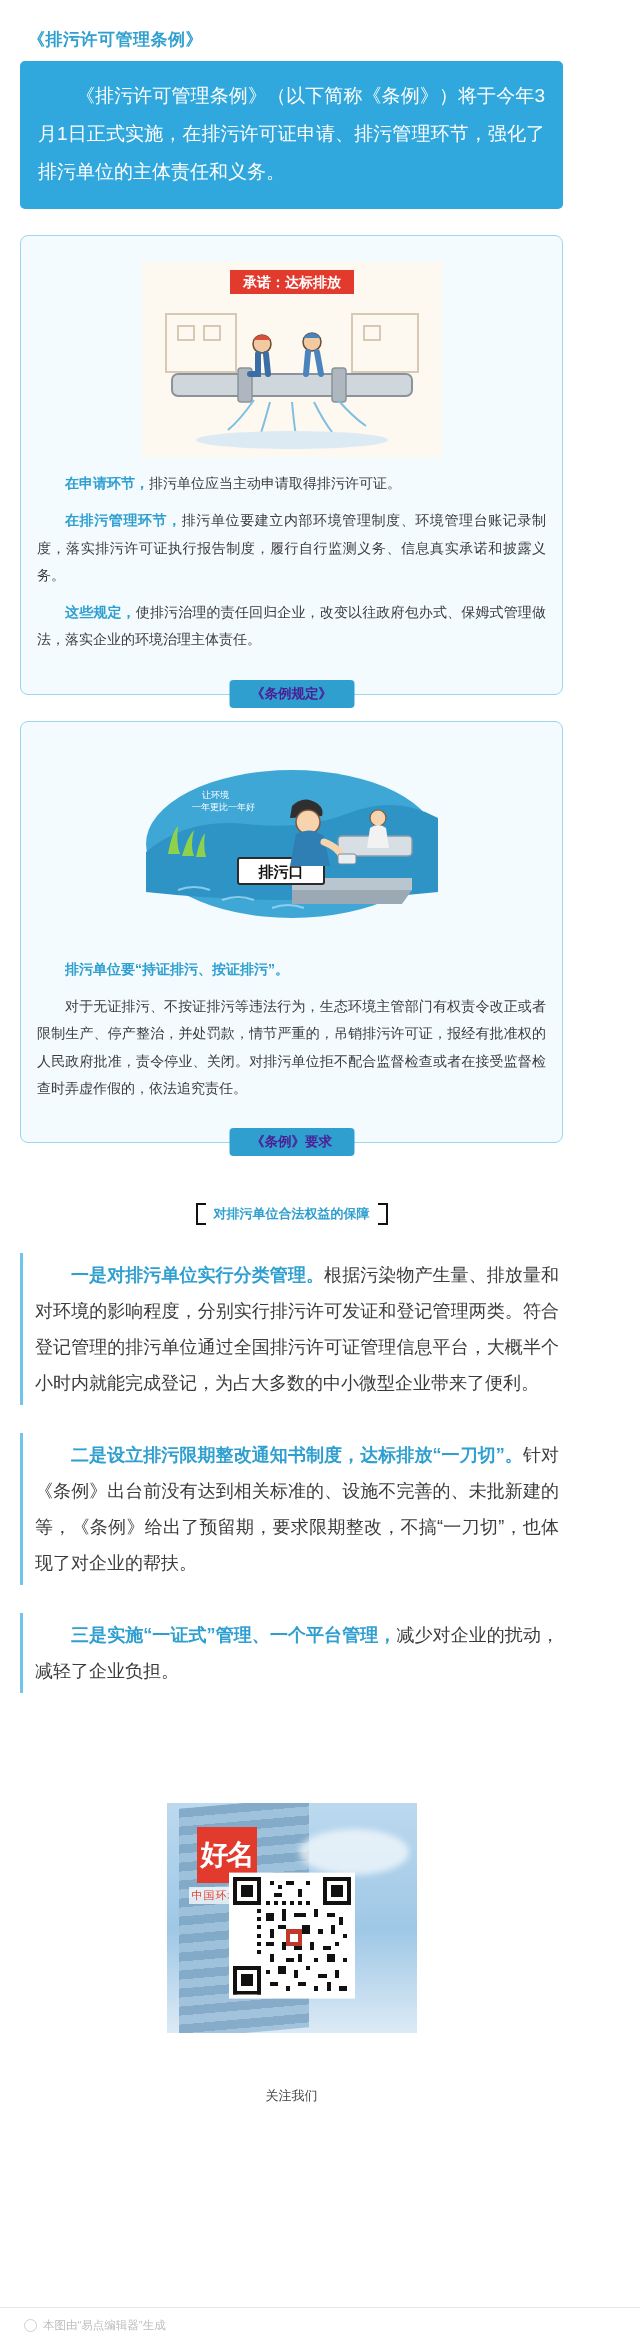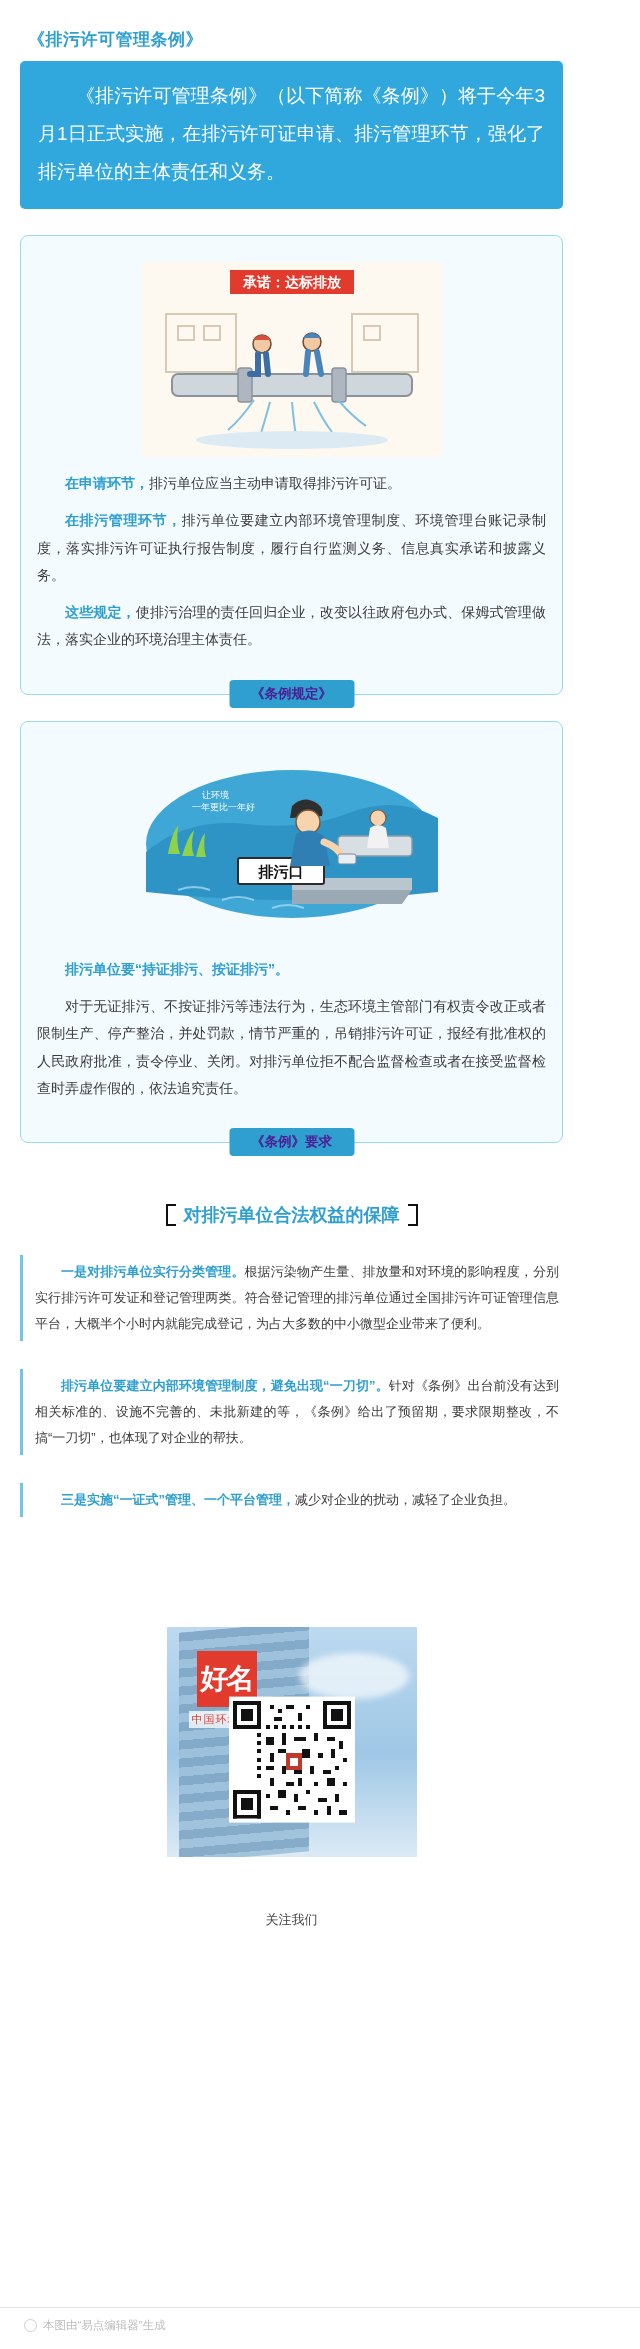--- a/index.html
+++ b/index.html
@@ -95,35 +95,35 @@
     gap: 8px;
   }
   .section-heading .bracket {
     width: 10px;
     height: 22px;
     border: 2px solid #111;
   }
   .section-heading .bracket.left { border-right: none; }
   .section-heading .bracket.right { border-left: none; }
   .section-heading .text {
-    font-size: 18px;
+    font-size: 13px;
     font-weight: bold;
     color: #2f9fd0;
     white-space: nowrap;
   }
 
   
   .point {
     margin-top: 28px;
     border-left: 3px solid #6ec6e8;
     padding: 4px 4px 4px 12px;
   }
   .point p {
     margin: 0;
-    font-size: 13px;
+    font-size: 18px;
     line-height: 2.0;
     text-align: justify;
     text-indent: 2em;
     color: #3b3b3b;
   }
   .point .lead {
     color: #2f9fd0;
     font-weight: bold;
   }
 
@@ -339,21 +339,21 @@
   <div class="section-heading">
     <span class="bracket left"></span>
     <span class="text">对排污单位合法权益的保障</span>
     <span class="bracket right"></span>
   </div>
 
   <div class="point">
     <p><span class="lead">一是对排污单位实行分类管理。</span><span>根据污染物产生量、排放量和对环境的影响程度，分别实行排污许可发证和登记管理两类。符合登记管理的排污单位通过全国排污许可证管理信息平台，大概半个小时内就能完成登记，为占大多数的中小微型企业带来了便利。</span></p>
   </div>
   <div class="point">
-    <p><span class="lead">排污单位要建立内部环境管理制度，避免出现“一刀切”。</span><span>针对《条例》出台前没有达到相关标准的、设施不完善的、未批新建的等，《条例》给出了预留期，要求限期整改，不搞“一刀切”，也体现了对企业的帮扶。</span></p>
+    <p><span class="lead">二是设立排污限期整改通知书制度，达标排放“一刀切”。</span><span>针对《条例》出台前没有达到相关标准的、设施不完善的、未批新建的等，《条例》给出了预留期，要求限期整改，不搞“一刀切”，也体现了对企业的帮扶。</span></p>
   </div>
   <div class="point">
     <p><span class="lead">三是实施“一证式”管理、一个平台管理，</span><span>减少对企业的扰动，减轻了企业负担。</span></p>
   </div>
 
   <div class="qr-wrap">
     <div class="qr-photo">
       <div class="sky"></div>
       <div class="building"></div>
       <div class="cloud"></div>

